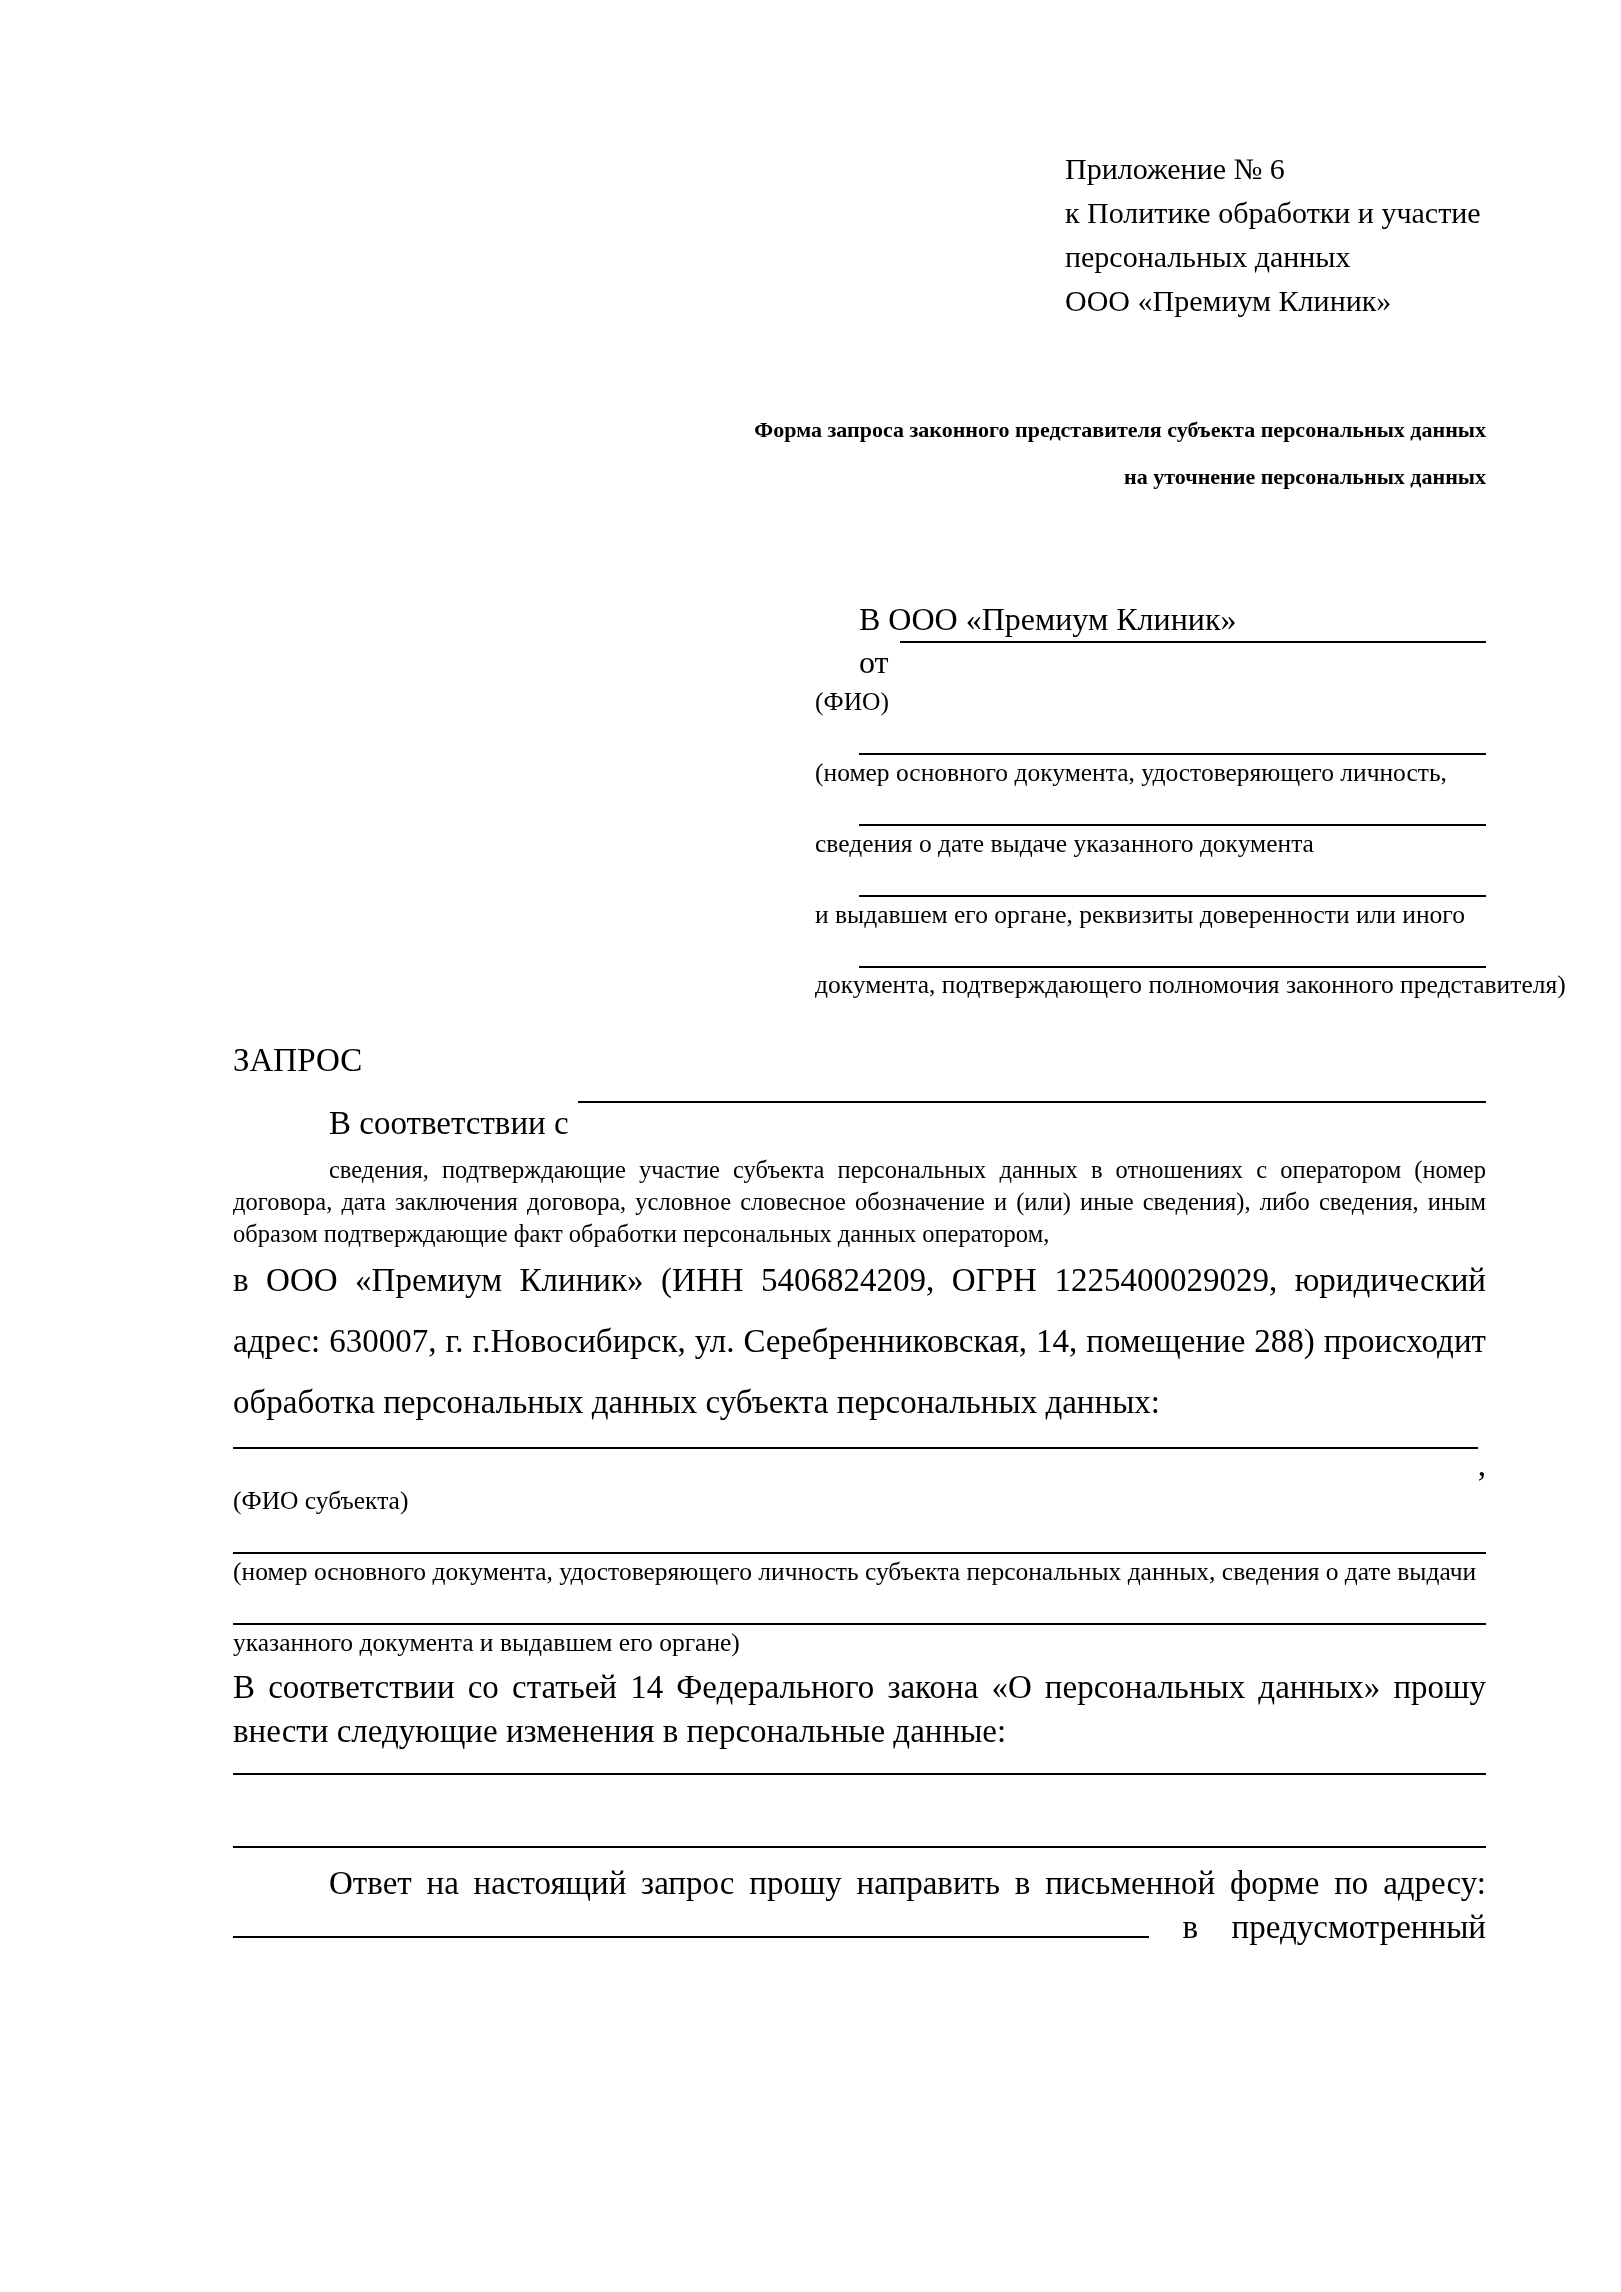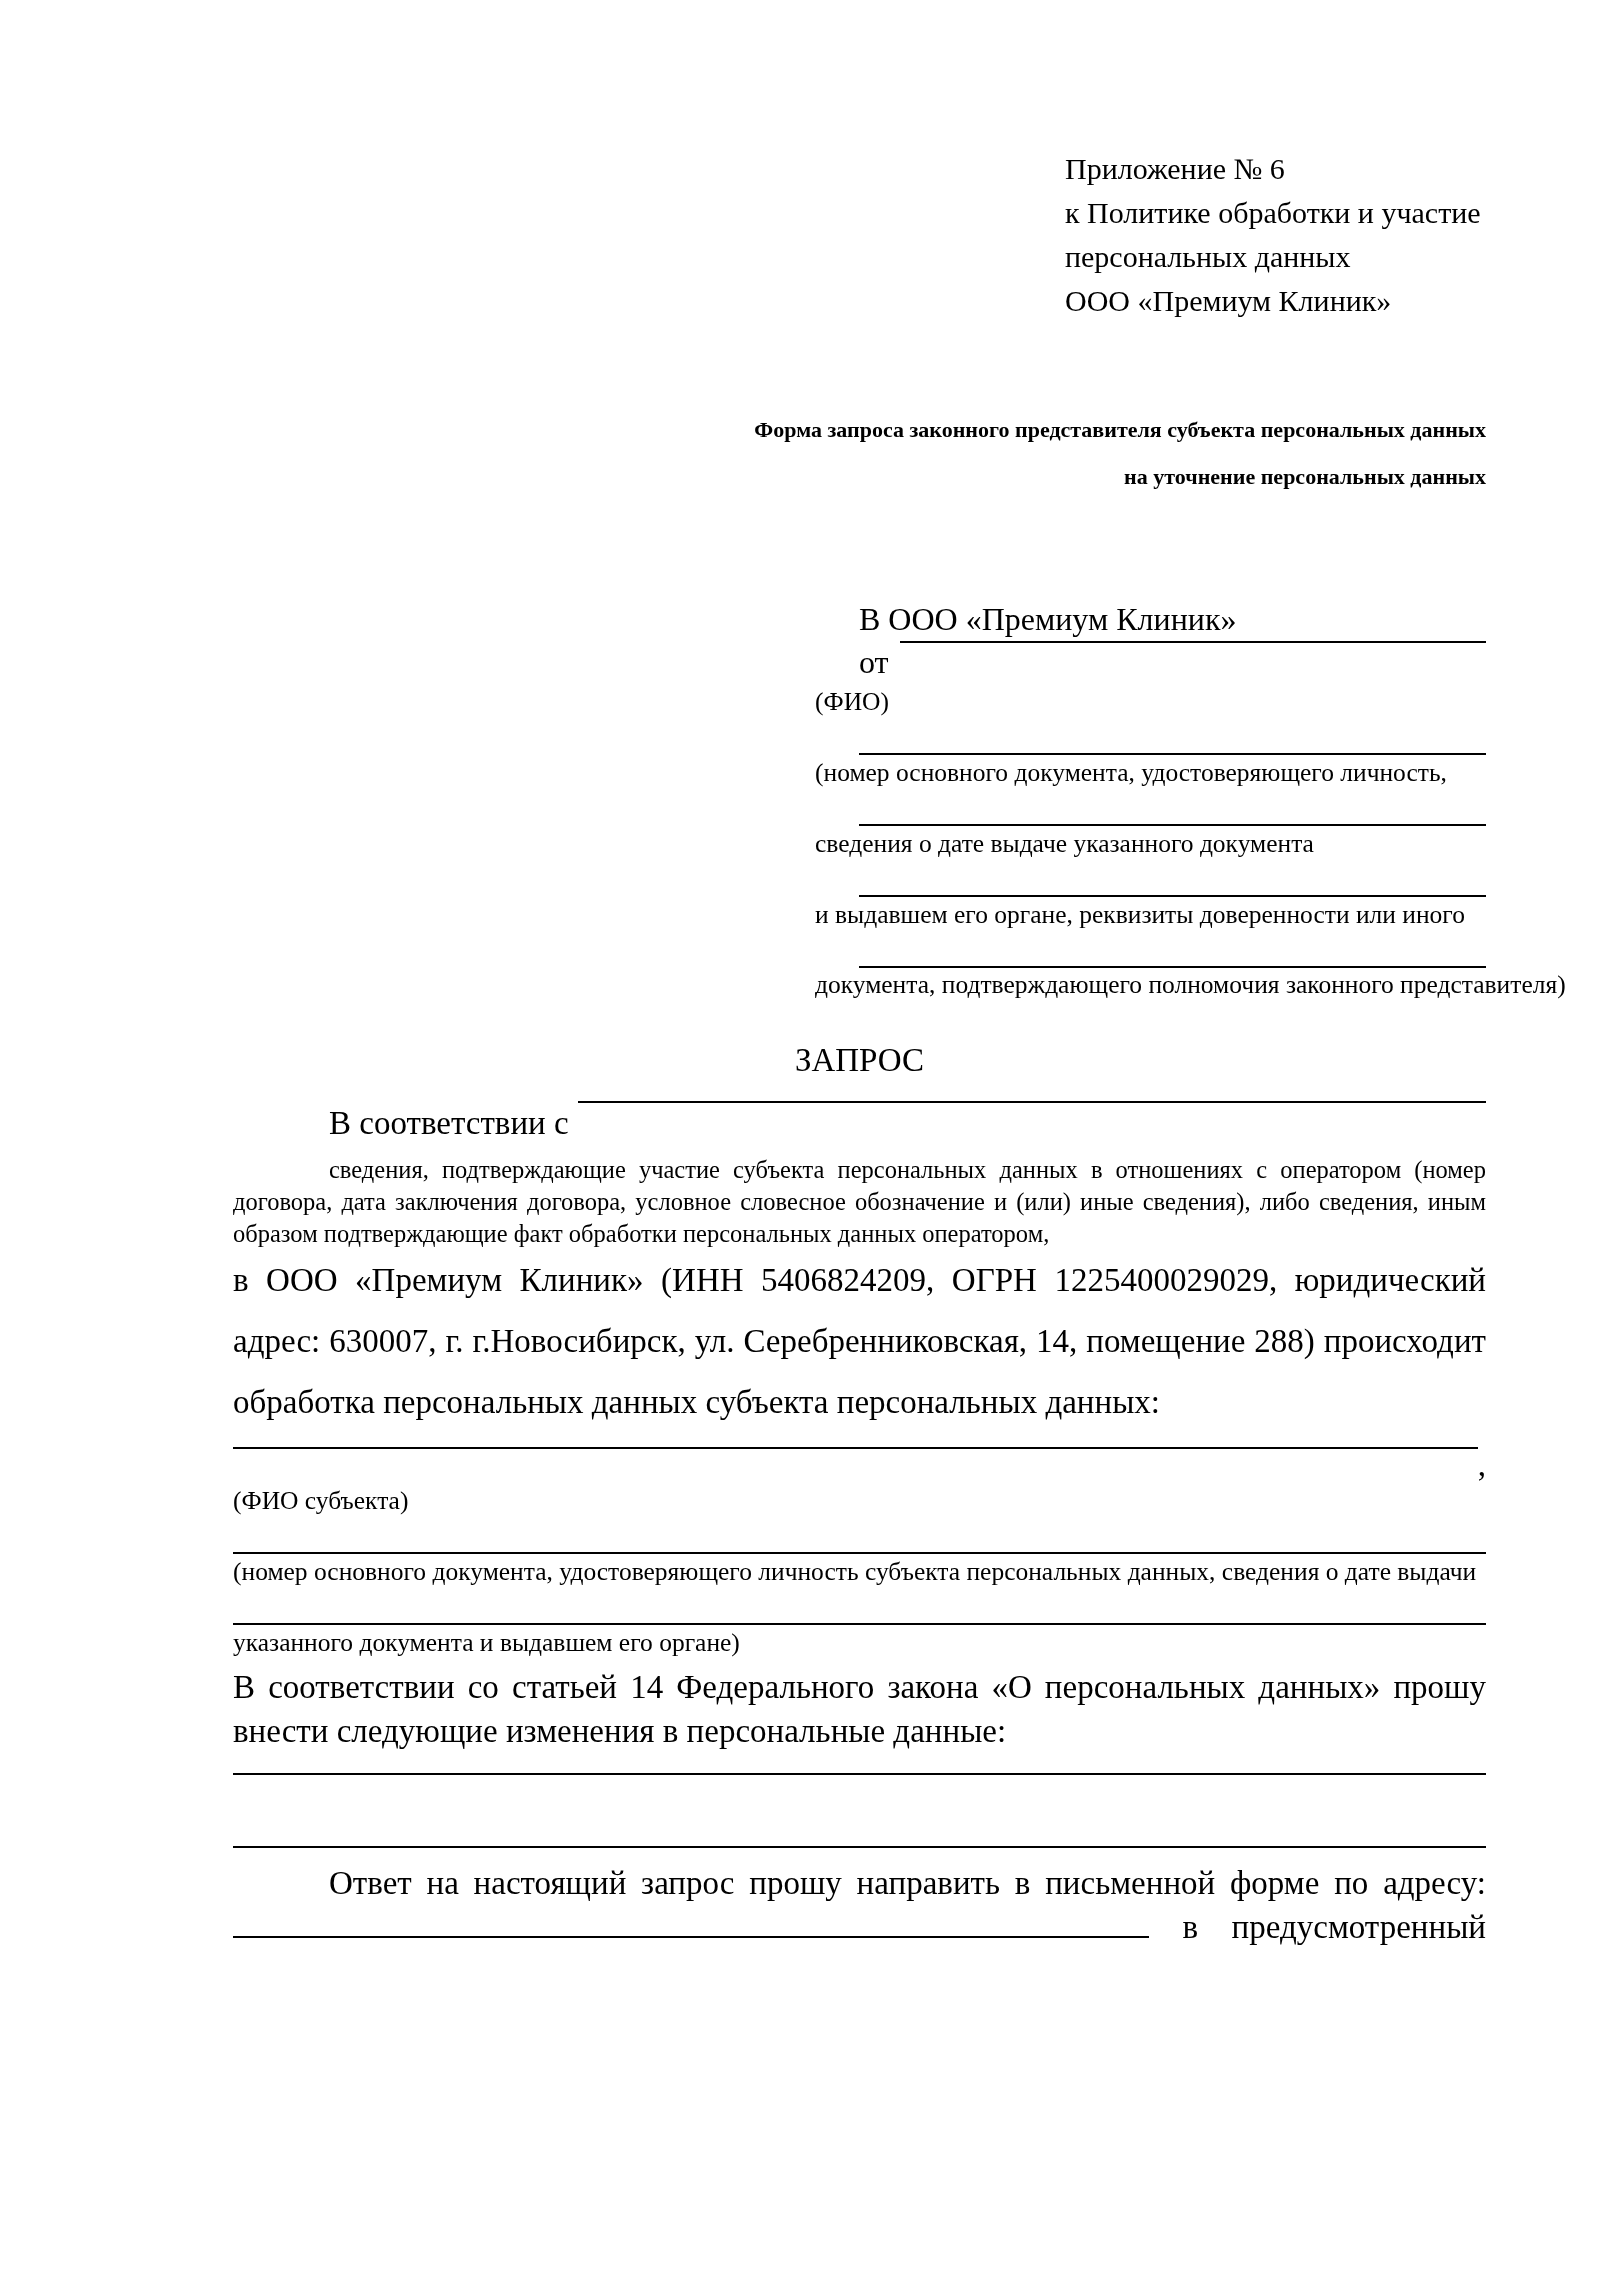--- a/index.html
+++ b/index.html
@@ -62,21 +62,20 @@
     margin-right: -44px;
   }
   .addressee .blank-line {
     height: 0;
     border-bottom: 2.9px solid #000000;
     margin-top: 37px;
   }
   
   .zapros {
     margin-top: 39px;
-    text-align: center;
     font-size: 33px;
     line-height: 45px;
   }
   .intro-row {
     margin-top: 17.6px;
     padding-left: 96px;
     font-size: 33px;
     line-height: 45px;
   }
   .intro-row .fill { margin-left: 9.8px; }

